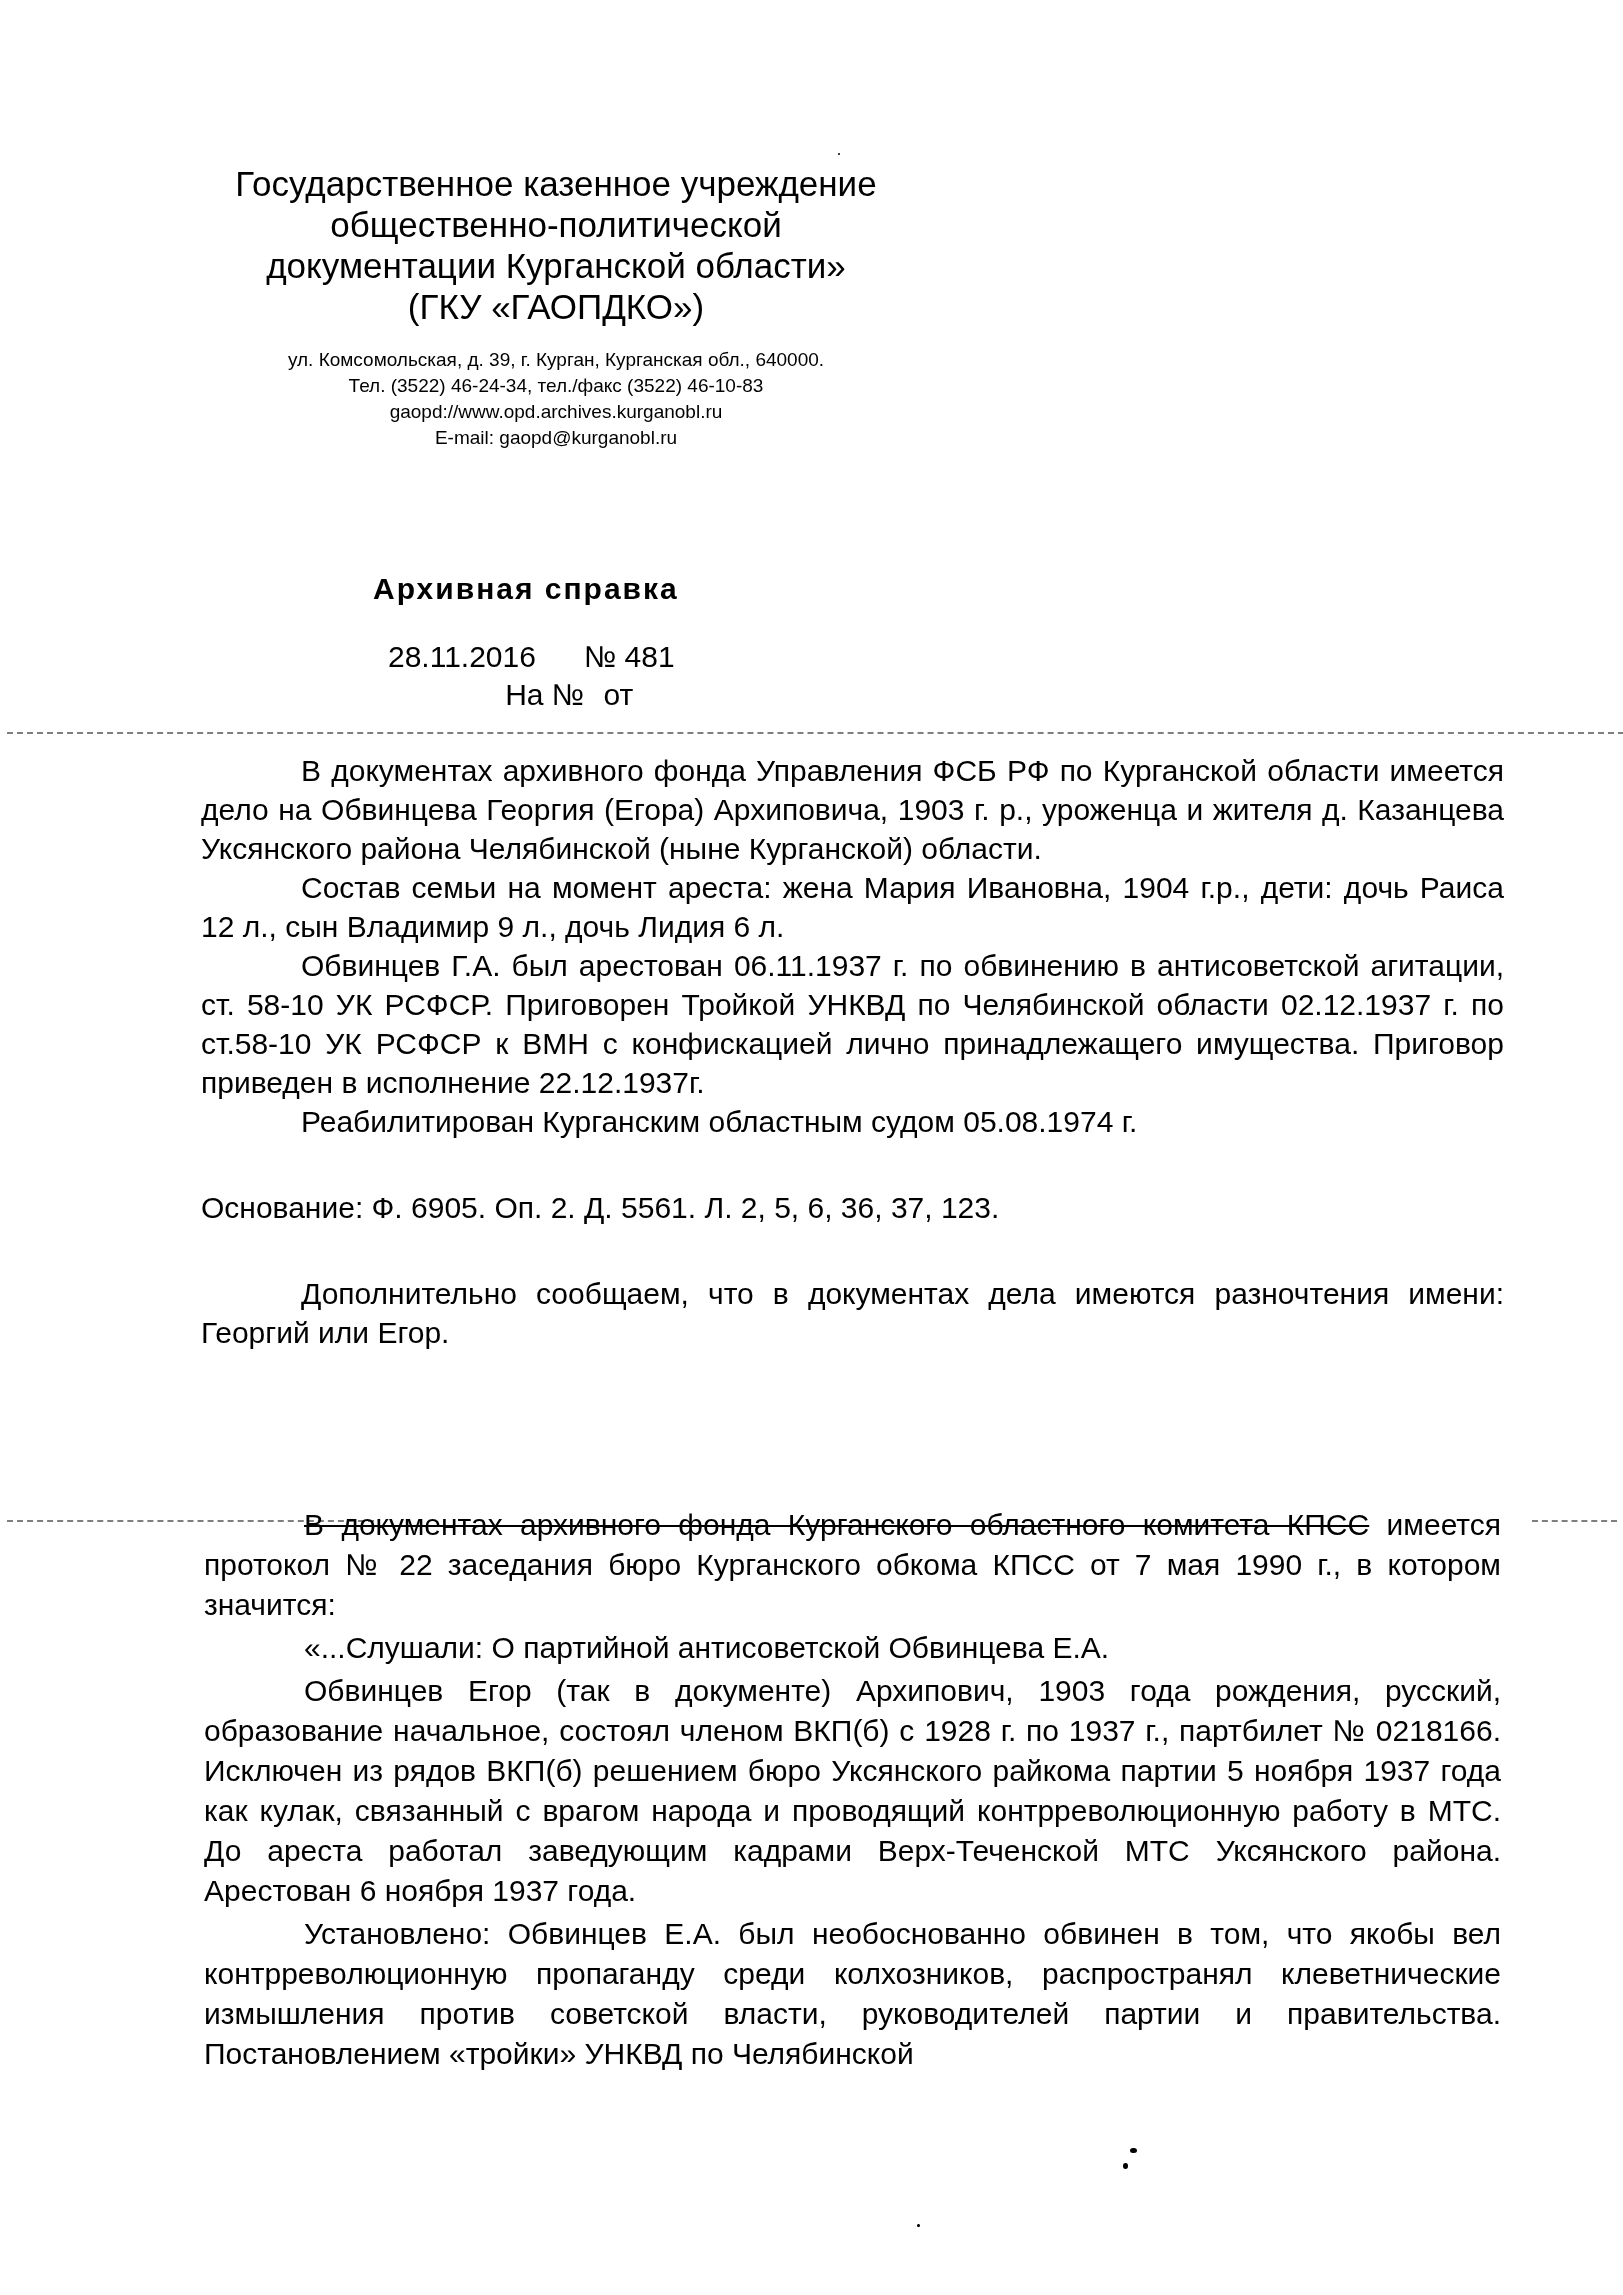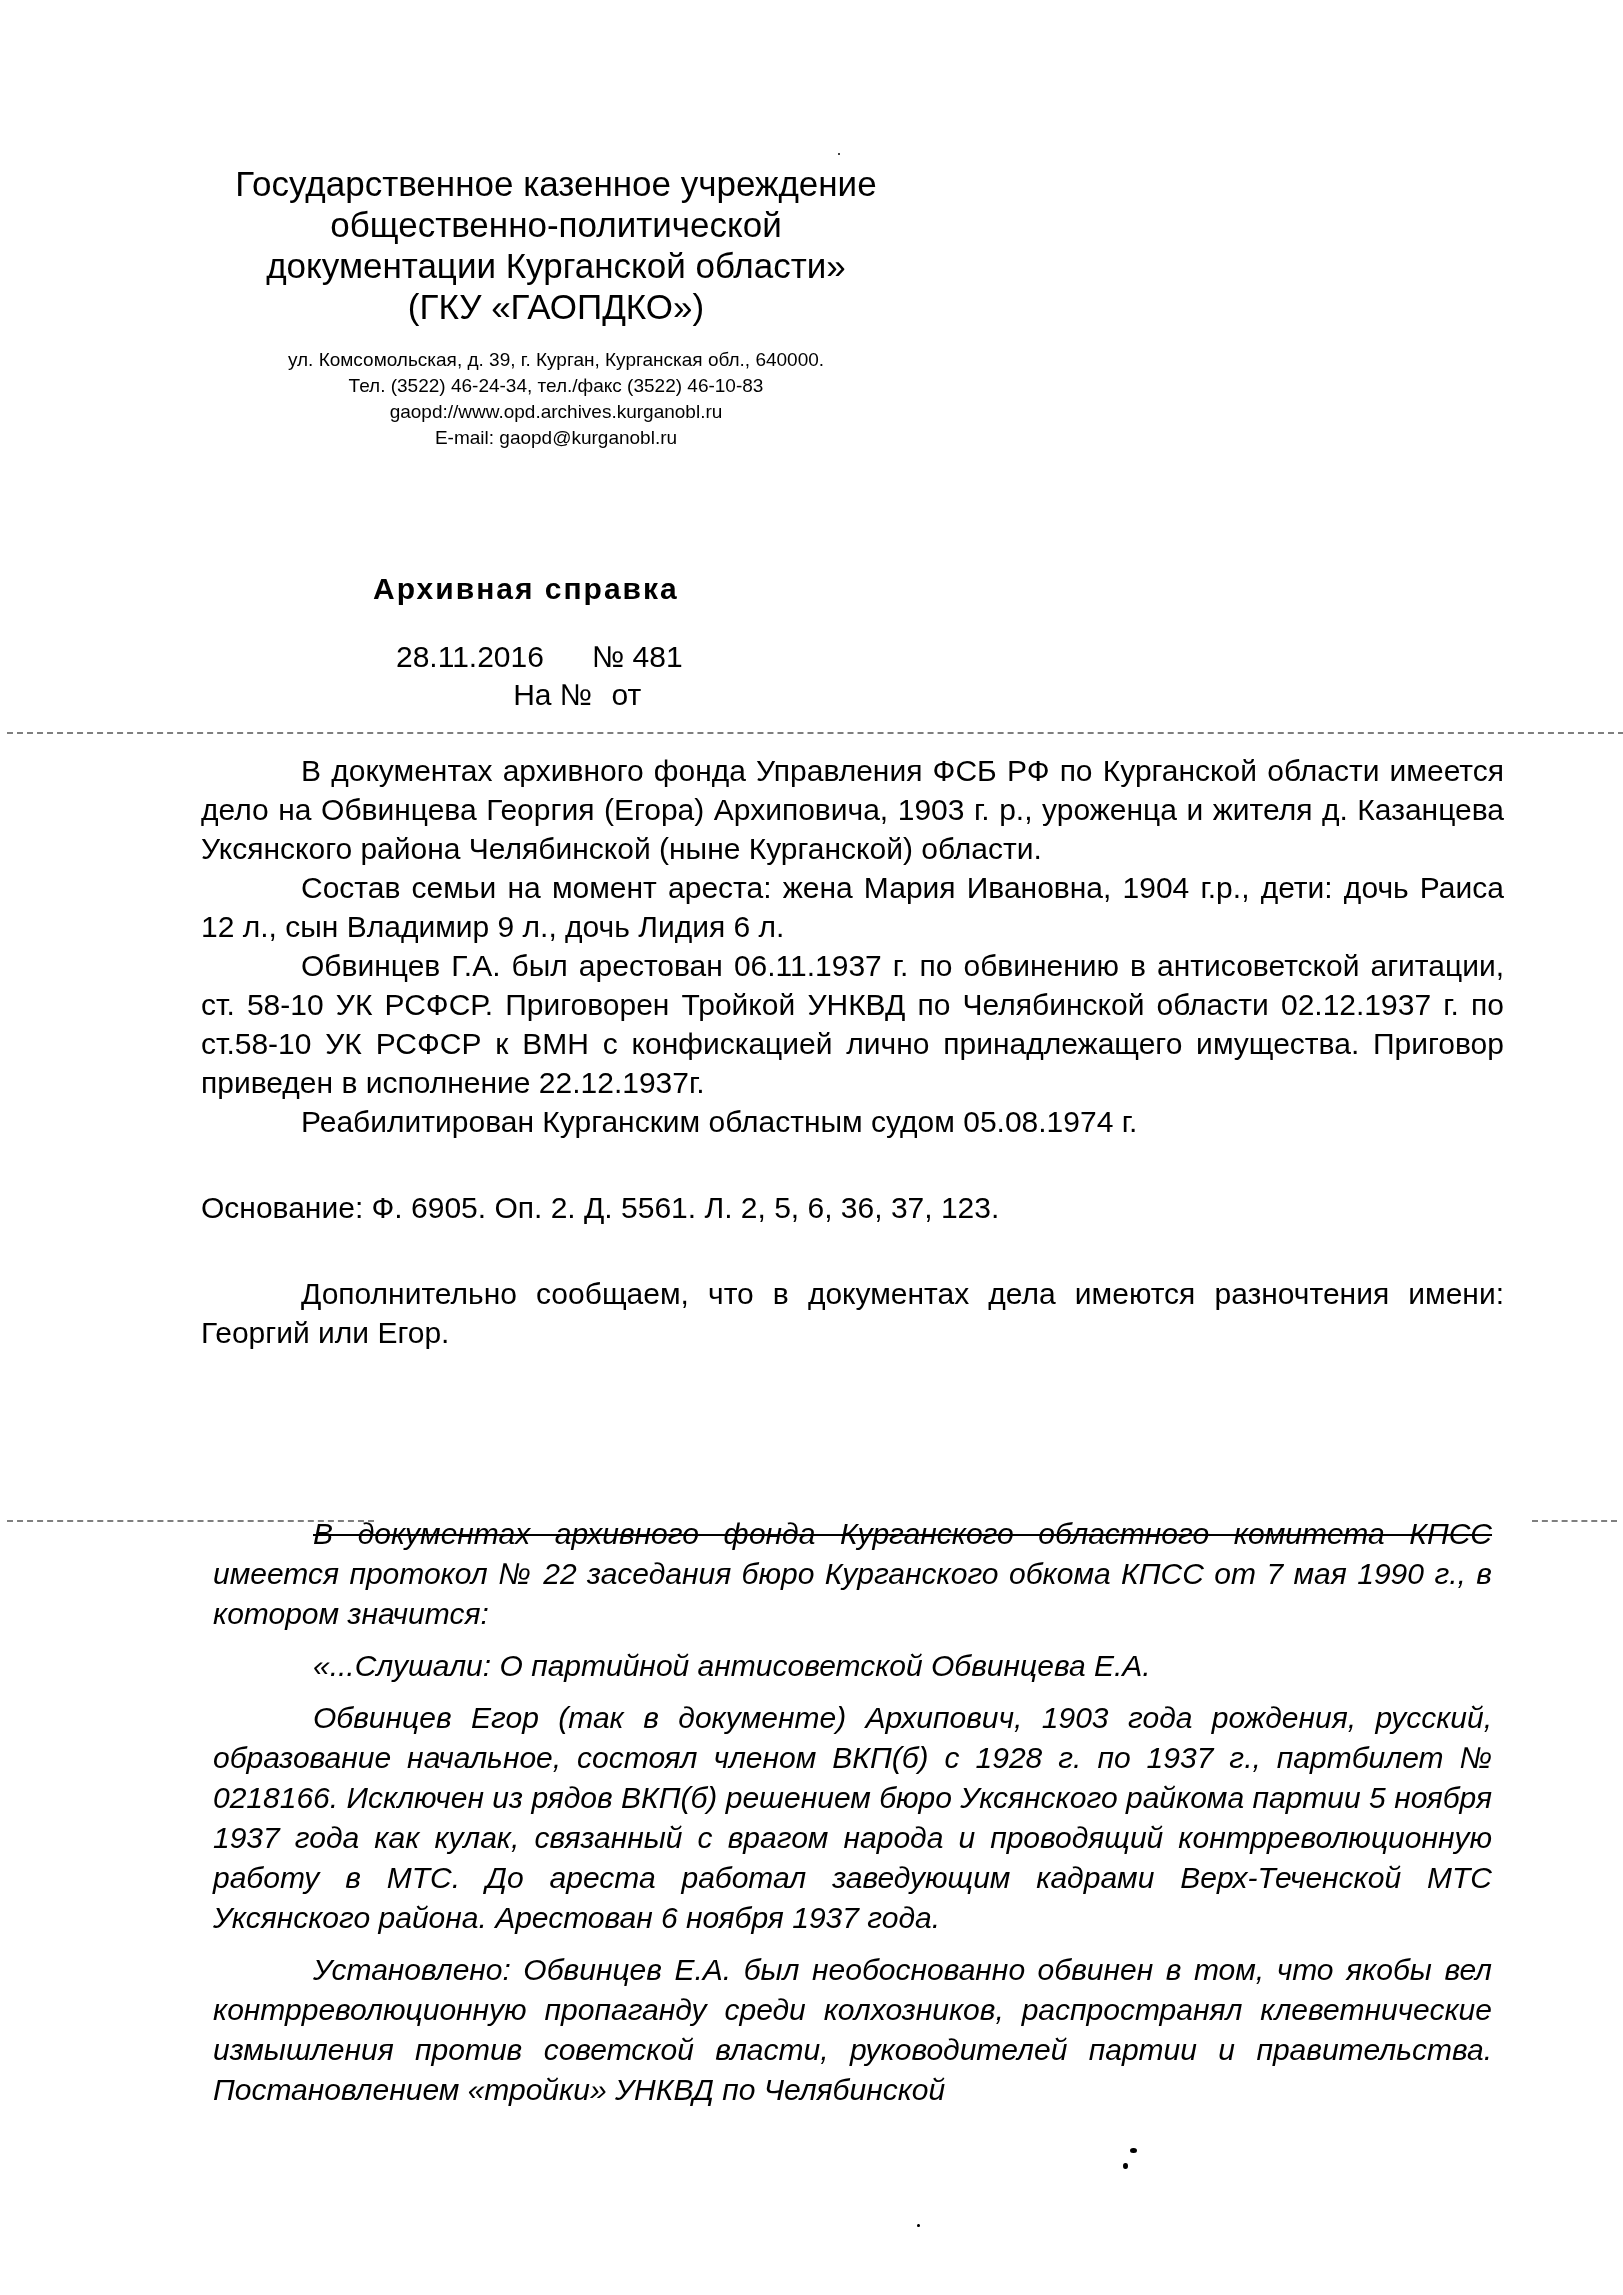--- a/index.html
+++ b/index.html
@@ -49,21 +49,21 @@
       position: absolute;
       left: 373px;
       top: 572px;
       font-size: 30px;
       font-weight: bold;
       letter-spacing: 2px;
       white-space: nowrap;
     }
     .doc-meta {
       position: absolute;
-      left: 396px;
+      left: 388px;
       top: 638px;
       font-size: 30px;
       line-height: 38px;
       white-space: nowrap;
     }
     .doc-meta .row { display: flex; }
     .doc-meta .c1 { width: 196px; }
     .doc-meta .row2 .c1 { padding-left: 17px; width: 179px; text-align: right; }
     .doc-meta .row2 .c2 { padding-left: 19.6px; }
 
@@ -95,21 +95,21 @@
 
     .body-2 {
       position: absolute;
       left: 201px;
       top: 1502px;
       width: 1303px;
       font-size: 30px;
       line-height: 40px;
       text-align: justify;
     }
-    .body-2 p { margin: 12px; text-indent: 100px; font-style: italic; }
+    .body-2 p { margin: 3px; text-indent: 100px; }
     .struck {
       text-decoration: line-through;
       text-decoration-thickness: 2px;
     }
     .speck {
       position: absolute;
       background: #000;
       border-radius: 50%;
     }
   </style>

